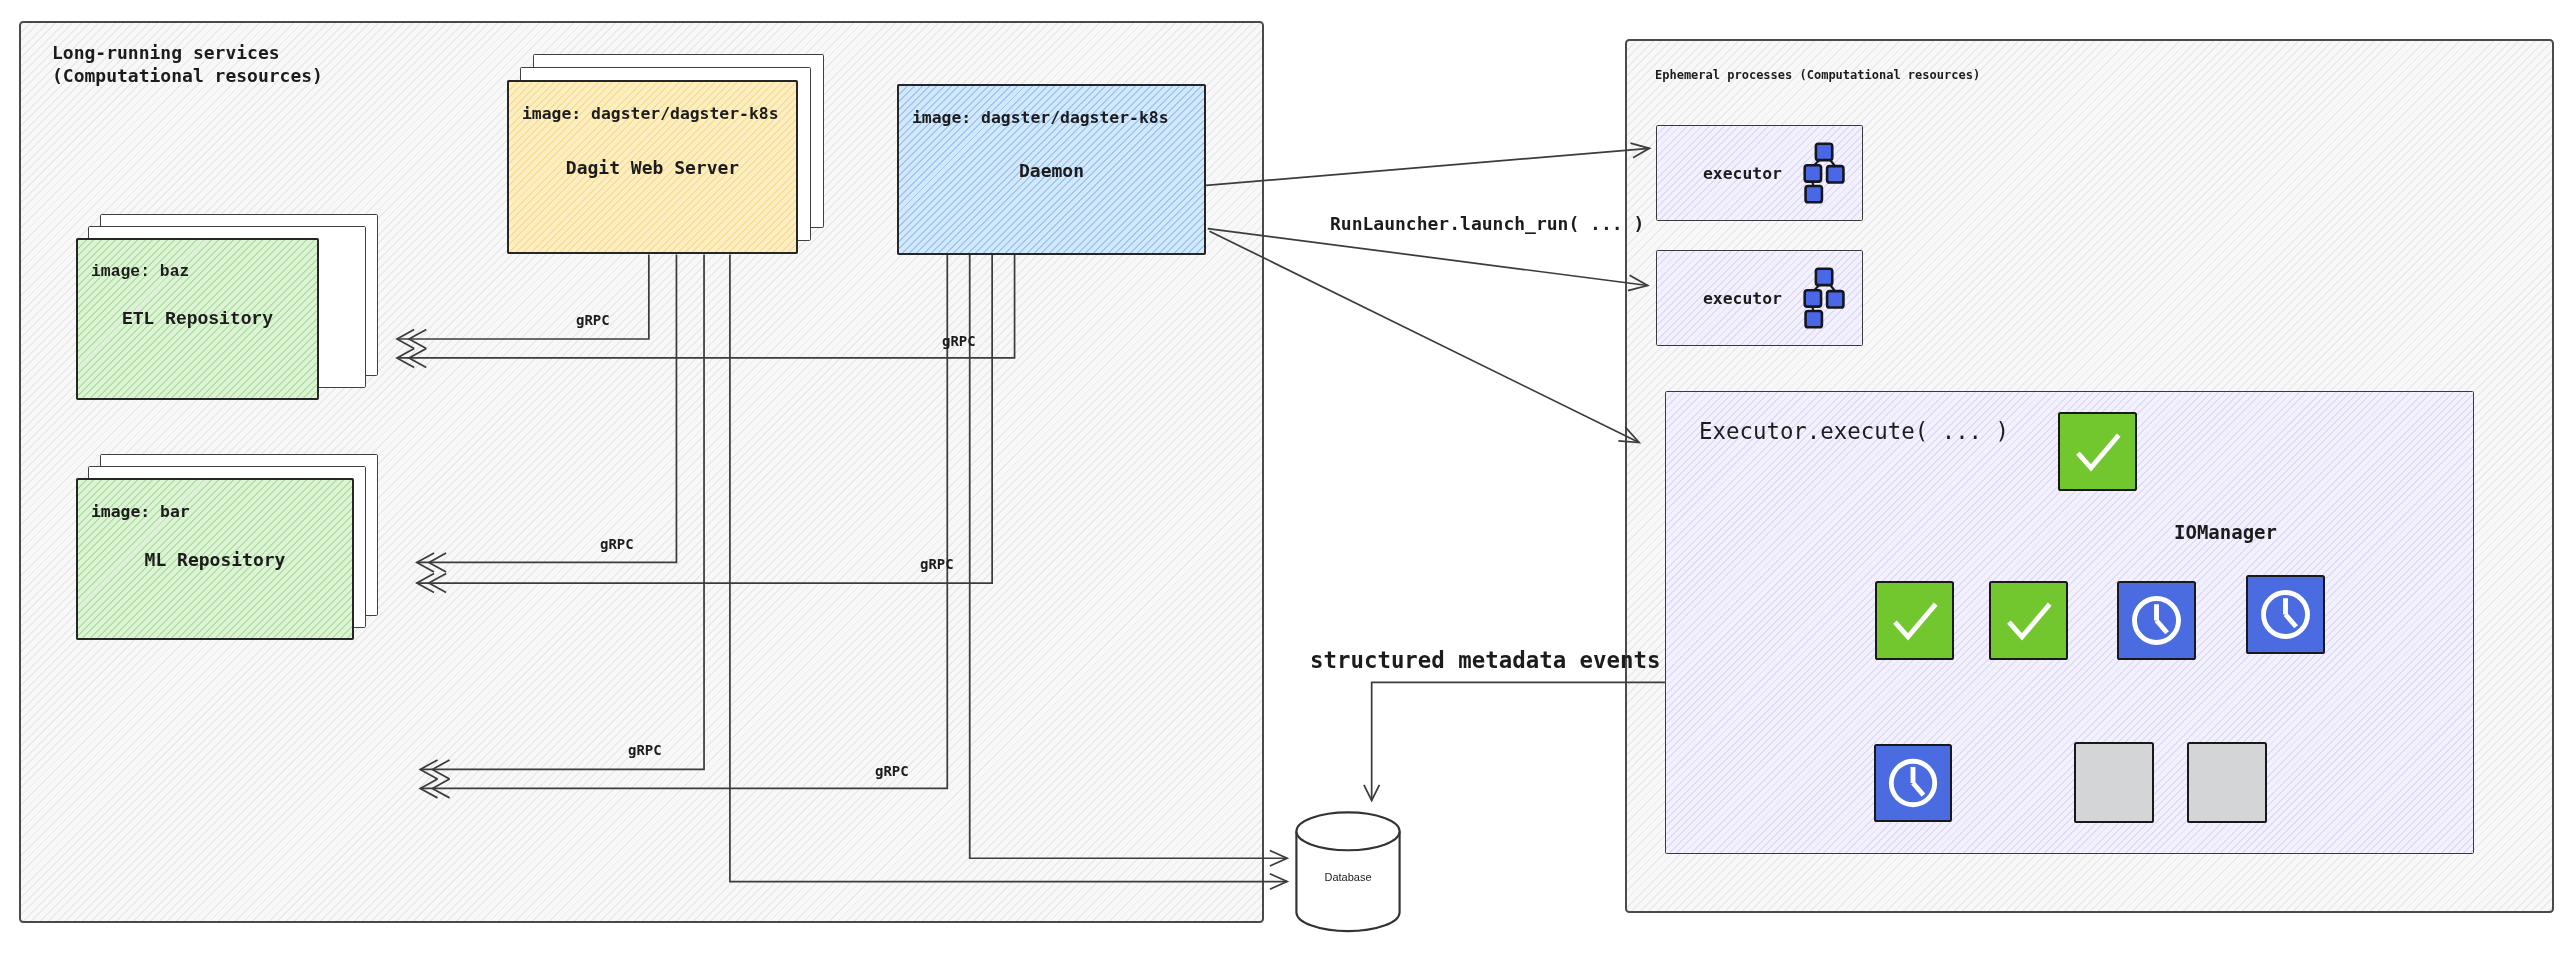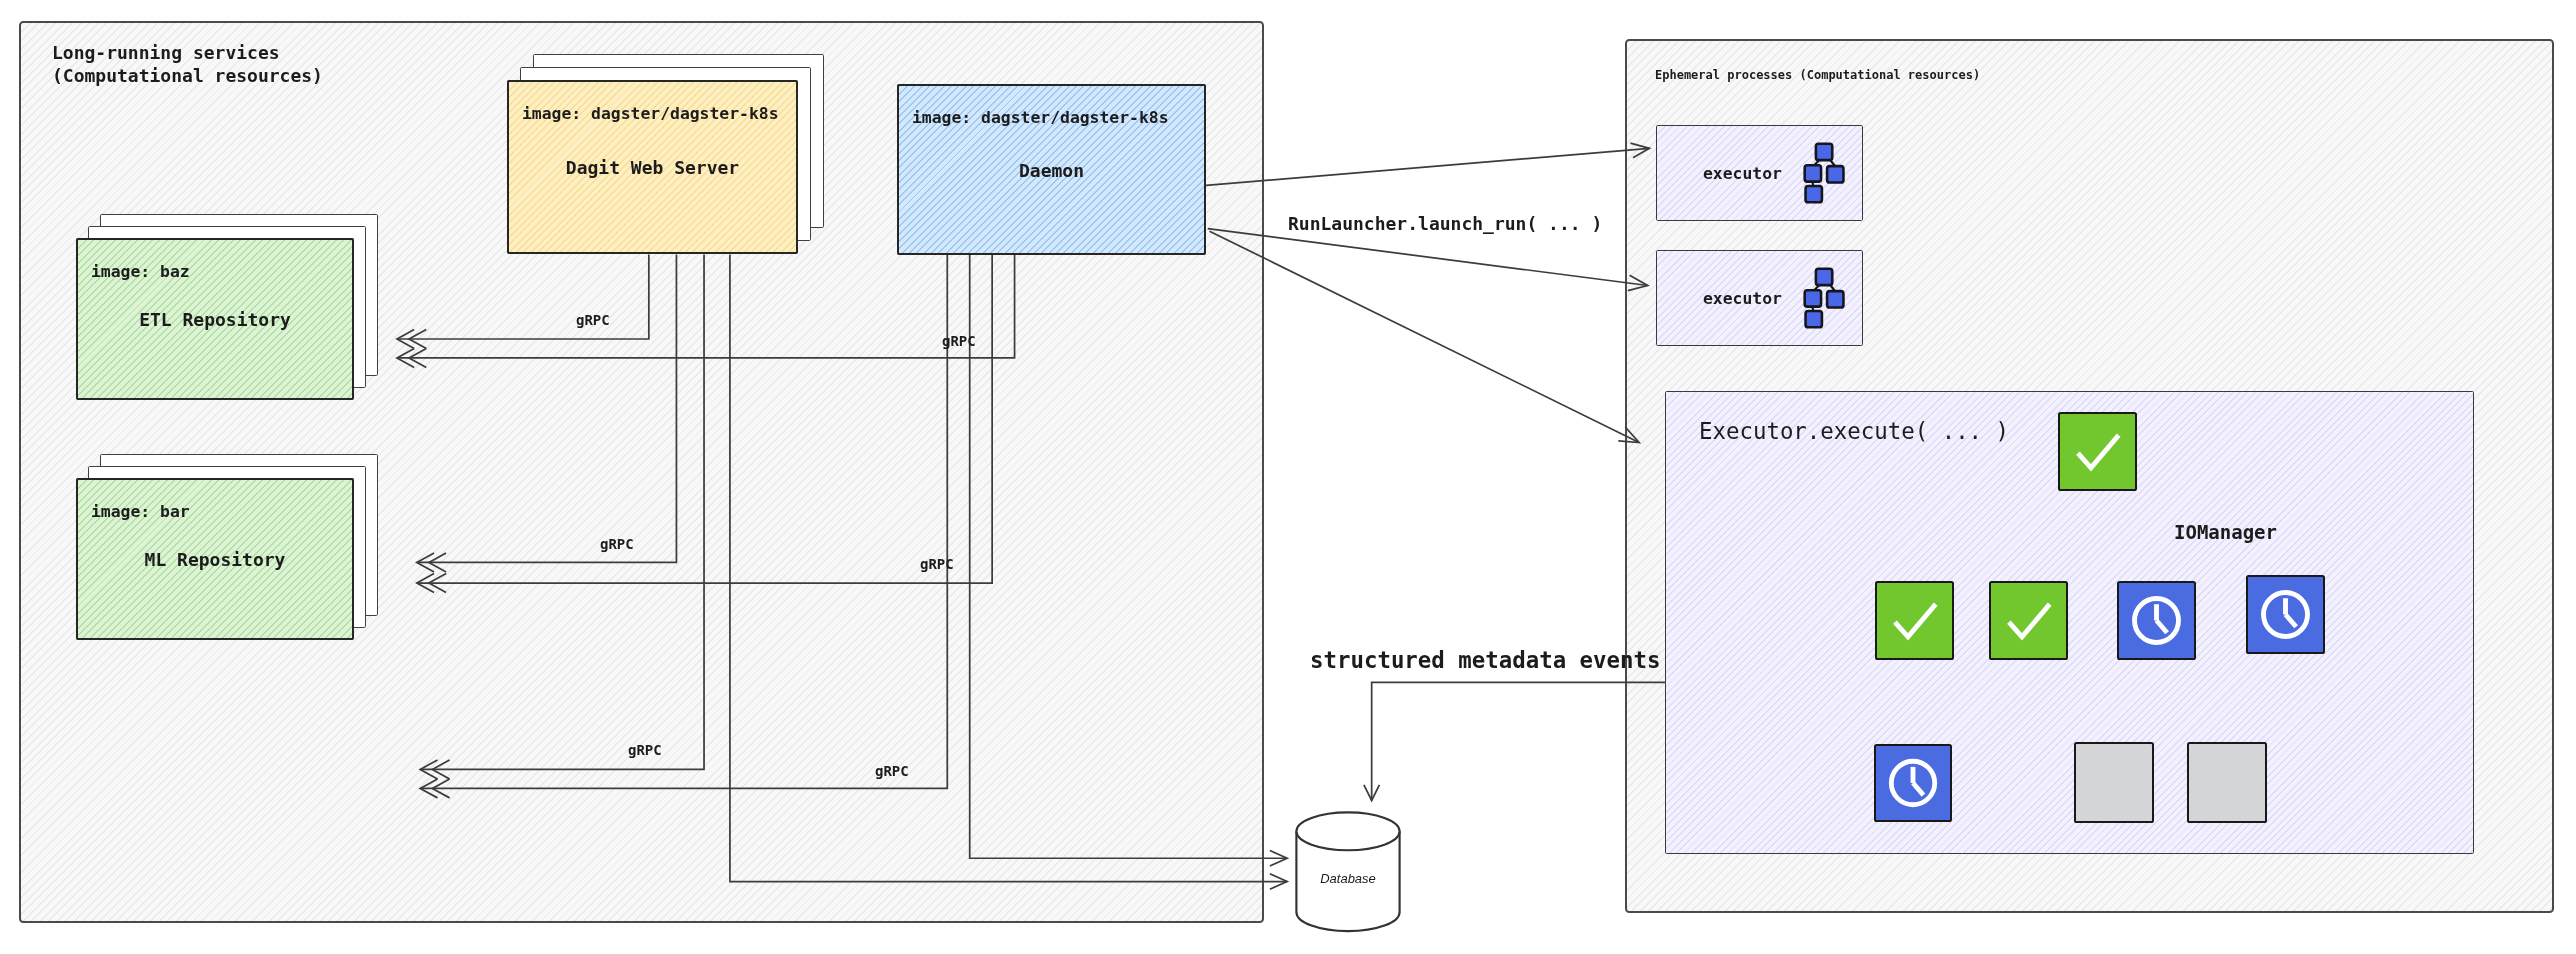--- a/index.html
+++ b/index.html
@@ -34,21 +34,21 @@
   .step.green{background:#72c62e;}
   .step.blue{background:#4a6ce0;}
   .step.gray{background:#d3d5d7;}
   .step svg{position:absolute;inset:0;}
   
   .lbl{position:absolute;font-weight:600;}
   .grpc{font-size:14px;}
   .runlauncher{font-size:18px;}
   .metadata{font-size:22.4px;}
   .iomanager{font-size:19px;}
-  .db-label{font-family:"Liberation Sans", sans-serif;font-weight:400;font-size:13px;font-style:italic;}
+  .db-label{font-family:"Liberation Sans", sans-serif;font-weight:400;font-size:11px;}
   
   #wires{position:absolute;left:0;top:0;pointer-events:none;}
   #wires path, #wires polyline, #wires line{fill:none;stroke:#3c3c3c;stroke-width:2;}
   .dag-edge{stroke:#2b2b2b !important;}
 </style>
 </head>
 <body>
 
 <div id="canvas">
 
@@ -142,21 +142,21 @@
   </div>
 
   <div class="node-box box-blue" style="left:897px;top:84px;width:309px;height:171px;">
     <div class="image-label">image: dagster/dagster-k8s</div>
     <div class="box-name">Daemon</div>
   </div>
 
   <div class="abs" style="left:76px;top:214px;width:304px;height:188px;">
     <div class="page" style="left:24px;top:0;width:278px;height:162px;"></div>
     <div class="page" style="left:12px;top:12px;width:278px;height:162px;"></div>
-    <div class="node-box box-green" style="left:0;top:24px;width:278px;height:162px;">
+    <div class="node-box box-green" style="left:0;top:24px;width:243px;height:162px;font-family:Liberation Mono, monospace;">
       <div class="image-label">image: baz</div>
       <div class="box-name">ETL Repository</div>
     </div>
   </div>
 
   <div class="abs" style="left:76px;top:454px;width:304px;height:188px;">
     <div class="page" style="left:24px;top:0;width:278px;height:162px;"></div>
     <div class="page" style="left:12px;top:12px;width:278px;height:162px;"></div>
     <div class="node-box box-green" style="left:0;top:24px;width:278px;height:162px;">
       <div class="image-label">image: bar</div>
@@ -165,21 +165,21 @@
   </div>
 
 
   <div class="lbl grpc" style="left:576px;top:312px;">gRPC</div>
   <div class="lbl grpc" style="left:942px;top:333px;">gRPC</div>
   <div class="lbl grpc" style="left:600px;top:536px;">gRPC</div>
   <div class="lbl grpc" style="left:920px;top:556px;">gRPC</div>
   <div class="lbl grpc" style="left:628px;top:742px;">gRPC</div>
   <div class="lbl grpc" style="left:875px;top:763px;">gRPC</div>
 
-  <div class="lbl runlauncher" style="left:1288px;top:213px;text-align:center;">RunLauncher.launch_run( ... )</div>
+  <div class="lbl runlauncher" style="left:1330px;top:213px;text-align:center;">RunLauncher.launch_run( ... )</div>
   <div class="lbl metadata" style="left:1310px;top:647px;">structured metadata events</div>
 
   <div class="abs" style="left:1291px;top:809px;width:114px;height:129px;">
     <svg width="114" height="129" viewBox="0 0 132 150">
       <path d="M6 26 L6 120 A60 22 0 0 0 126 120 L126 26" fill="#ffffff" stroke="#333333" stroke-width="2.5"></path>
       <ellipse cx="66" cy="26" rx="60" ry="22" fill="#ffffff" stroke="#333333" stroke-width="2.5"></ellipse>
     </svg>
     <div class="db-label" style="position:absolute;left:0;right:0;top:62px;text-align:center;">Database</div>
   </div>
 

